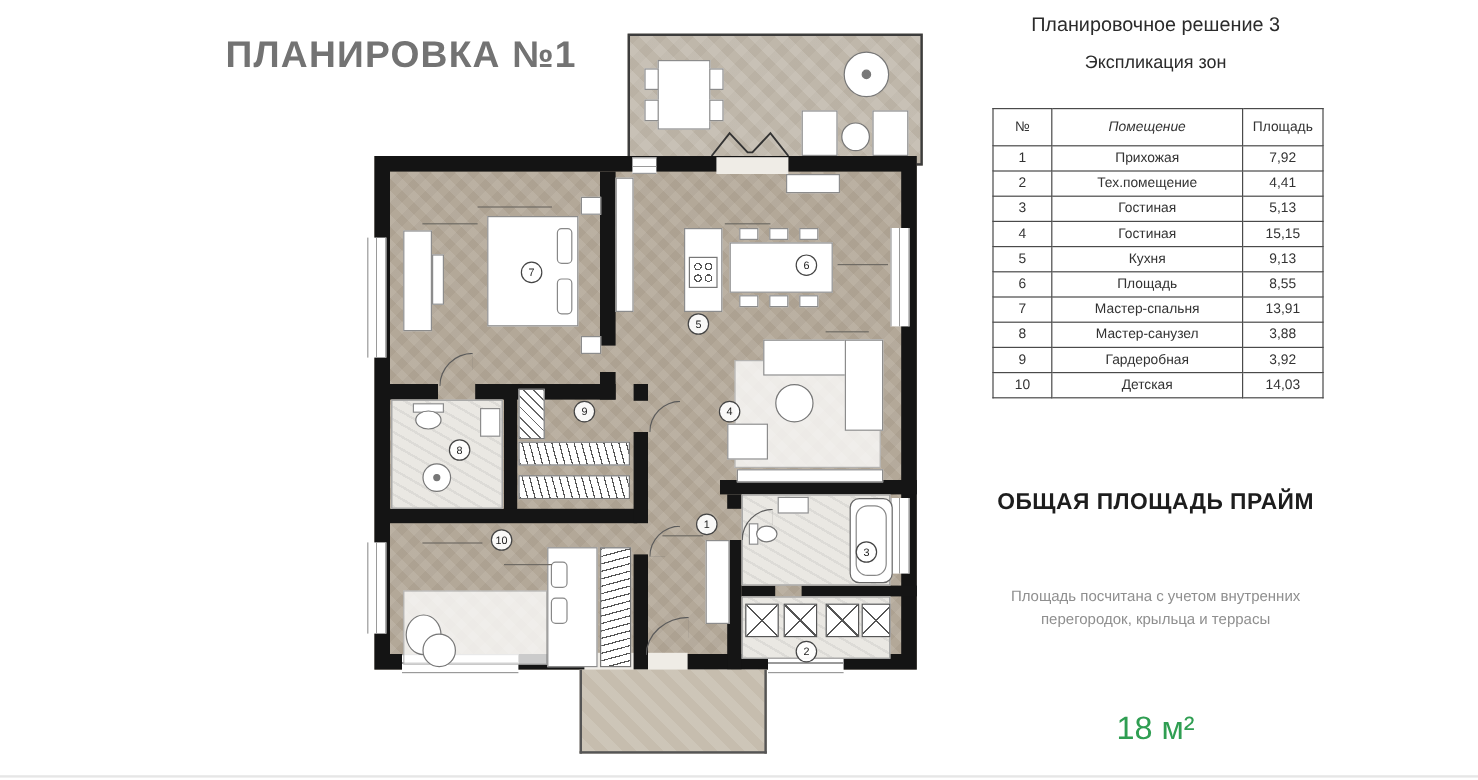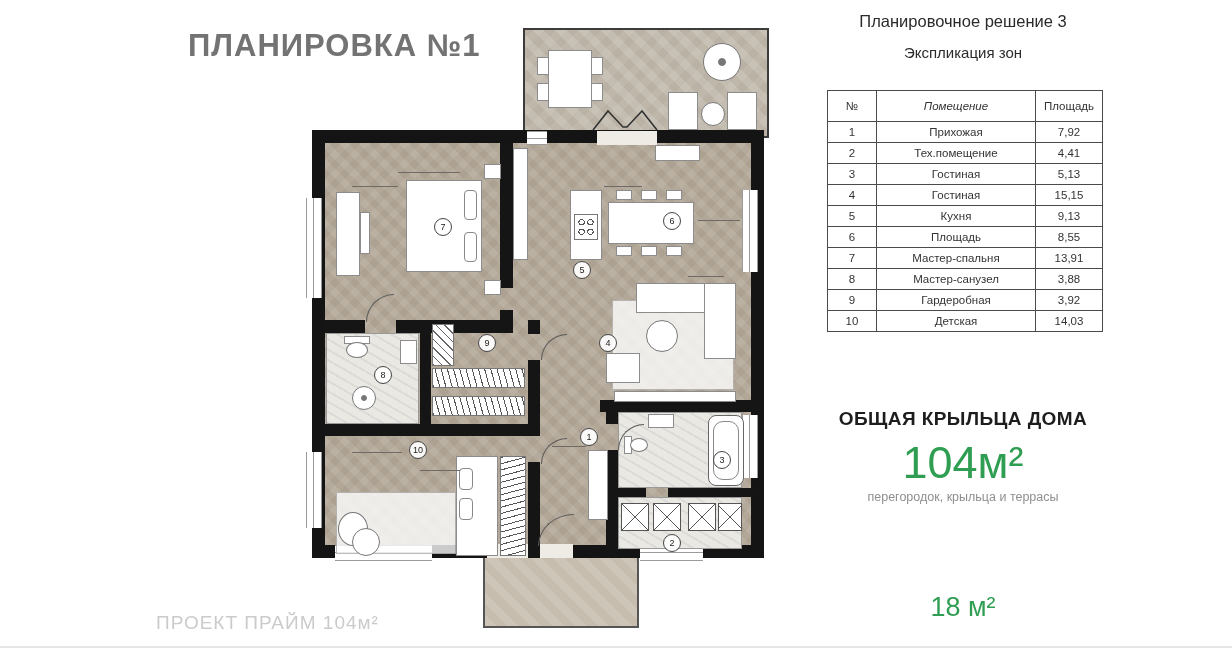--- a/index.html
+++ b/index.html
@@ -264,22 +264,21 @@
           <td>3,92</td>
         </tr>
     <tr>
           <td>10</td>
           <td>Детская</td>
           <td>14,03</td>
         </tr>
   </tbody>
     </table>
 
-  <div class="abs big-label">ОБЩАЯ КРЫЛЬЦА ДОМА</div>
-  <div class="abs big-value">104м²</div>
+  <div class="abs big-label">ОБЩАЯ ПЛОЩАДЬ ПРАЙМ</div>
   <div class="abs note">
+    <div>Площадь посчитана с учетом внутренних</div>
     <div>перегородок, крыльца и террасы</div>
   </div>
   <div class="abs terr-value">18 м²</div>
 
-  <div class="abs watermark">ПРОЕКТ ПРАЙМ 104м²</div>
   <div class="abs bottom-edge"></div>
 </div>
 
 </body></html>

